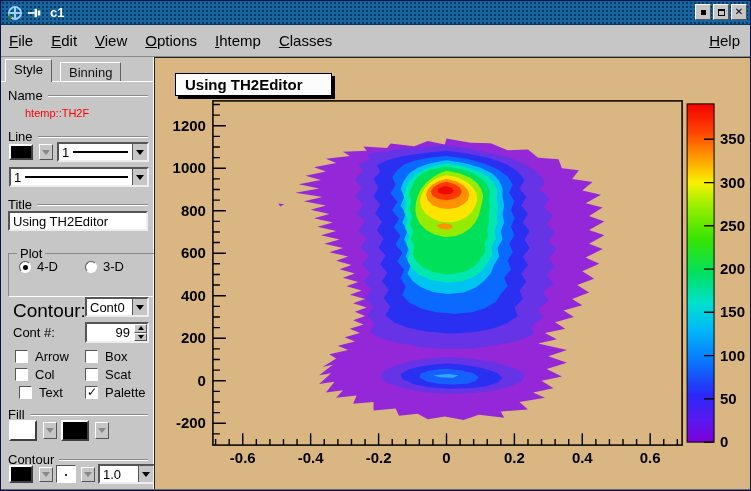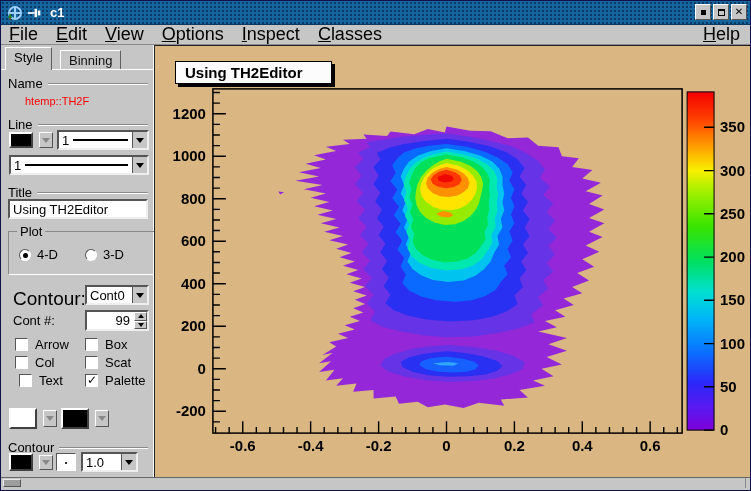--- a/index.html
+++ b/index.html
@@ -10,22 +10,22 @@
     background-image:radial-gradient(rgba(0,20,50,.55) 1px,transparent 1.3px);
     background-size:4px 4px;display:flex;align-items:center;padding:0 4px;border-bottom:1px solid #0a3a62;}
   .titlebar .wicon{width:18px;height:16px;margin-right:4px;}
   .title-text{color:#fff;font-weight:bold;font-size:13px;margin-left:4px;}
   .winbtns{position:absolute;right:3px;top:3px;display:flex;gap:2px;}
   .wbtn{width:16px;height:16px;background:#c6c6c6;border:1px solid;border-color:#fff #555 #555 #fff;
     display:flex;align-items:center;justify-content:center;font-size:10px;font-weight:bold;color:#000;line-height:1;}
   .wbtn .sq{width:7px;height:7px;border:1px solid #000;border-top-width:2px;}
   .wbtn .dot{width:5px;height:5px;background:#000;}
   
-  .menubar{height:20px;background:#c6c6c6;display:flex;align-items:center;padding:0 8px;
-    border-bottom:1px solid #8a8a8a;font-size:18px;}
+  .menubar{height:32px;background:#c6c6c6;display:flex;align-items:center;padding:0 8px;
+    border-bottom:1px solid #8a8a8a;font-size:15px;}
   .menu-item{margin-right:18px;color:#000;cursor:default;}
   .menu-item u{text-decoration:underline;}
   .menu-help{margin-left:auto;margin-right:2px;}
   
   .bodyrow{display:flex;height:432px;}
   .panel{position:relative;flex:0 0 153px;background:#c6c6c6;border-right:1px solid #fff;font-size:13px;}
   .canvas{position:relative;flex:1;background:#d9b682;border-left:1px solid #222;border-top:1px solid #222;}
   
   .tab{position:absolute;background:#c6c6c6;border:1px solid;border-color:#fff #606060 #c6c6c6 #fff;
     border-bottom:none;padding:2px 8px 3px;font-size:13px;}
@@ -109,21 +109,21 @@
           <span>✕</span>
         </div>
     </div>
   </div>
 
   <div class="menubar">
     <span class="menu-item"><u>F</u><span>ile</span></span>
     <span class="menu-item"><u>E</u><span>dit</span></span>
     <span class="menu-item"><u>V</u><span>iew</span></span>
     <span class="menu-item"><u>O</u><span>ptions</span></span>
-    <span class="menu-item"><u>I</u><span>nspect</span></span>
+    <span class="menu-item"><u>I</u><span>htemp</span></span>
     <span class="menu-item"><u>C</u><span>lasses</span></span>
     <span class="menu-item menu-help"><u>H</u><span>elp</span></span>
   </div>
 
   <div class="bodyrow">
 
     <div class="panel">
       <div class="tab active"><span>Style</span></div>
       <div class="tab inactive"><span>Binning</span></div>
       <div class="tabline"></div>
@@ -156,21 +156,21 @@
             <span class="tri"></span>
           </span>
       </div>
 
       <div class="sect" style="top:140px">
         <span>Title</span>
           <span class="rule"></span>
       </div>
       <div class="textinput" style="left:7px;top:154px;width:140px;height:20px">Using TH2Editor</div>
 
-      <div class="groupbox" style="left:7px;top:186px;width:160px;height:44px">
+      <div class="groupbox" style="left:7px;top:196px;width:160px;height:44px">
         <span class="gtitle">Plot</span>
       </div>
       <div class="radio-row" style="left:18px;top:202px">
         <span class="radio checked"></span>
         <span>4-D</span>
       </div>
       <div class="radio-row" style="left:84px;top:202px">
         <span class="radio"></span>
         <span>3-D</span>
       </div>
@@ -214,20 +214,24 @@
       </div>
       <div class="cbrow" style="left:18px;top:328px">
         <span class="checkbox"></span>
         <span>Text</span>
       </div>
       <div class="cbrow" style="left:84px;top:328px">
         <span class="checkbox checked"></span>
         <span>Palette</span>
       </div>
 
+      <div class="sect" style="top:350px">
+        <span>Fill</span>
+          <span class="rule"></span>
+      </div>
       <div class="swatch raised white" style="left:8px;top:363px;width:28px;height:21px"></div>
       <div class="ddbtn" style="left:42px;top:365px;height:17px">
           <span class="tri"></span>
         </div>
       <div class="swatch raised" style="left:60px;top:363px;width:28px;height:21px"></div>
       <div class="ddbtn" style="left:94px;top:365px;height:17px">
           <span class="tri"></span>
         </div>
 
       <div class="sect" style="top:395px">
@@ -235,21 +239,21 @@
           <span class="rule"></span>
       </div>
       <div class="swatch raised" style="left:8px;top:408px;width:24px;height:18px"></div>
       <div class="ddbtn" style="left:38px;top:410px;height:15px">
           <span class="tri"></span>
         </div>
       <div class="markerdot" style="left:55px;top:408px;width:20px;height:18px"></div>
       <div class="ddbtn" style="left:80px;top:410px;height:15px">
           <span class="tri"></span>
         </div>
-      <div class="combo" style="left:80px;top:407px;width:57px;height:20px">
+      <div class="combo" style="left:97px;top:407px;width:57px;height:20px">
         <span>1.0</span>
         <span class="cbtn">
             <span class="tri"></span>
           </span>
       </div>
     </div>
 
     <div class="canvas">
       <div class="plot-title-box">
         <span>Using TH2Editor</span>

